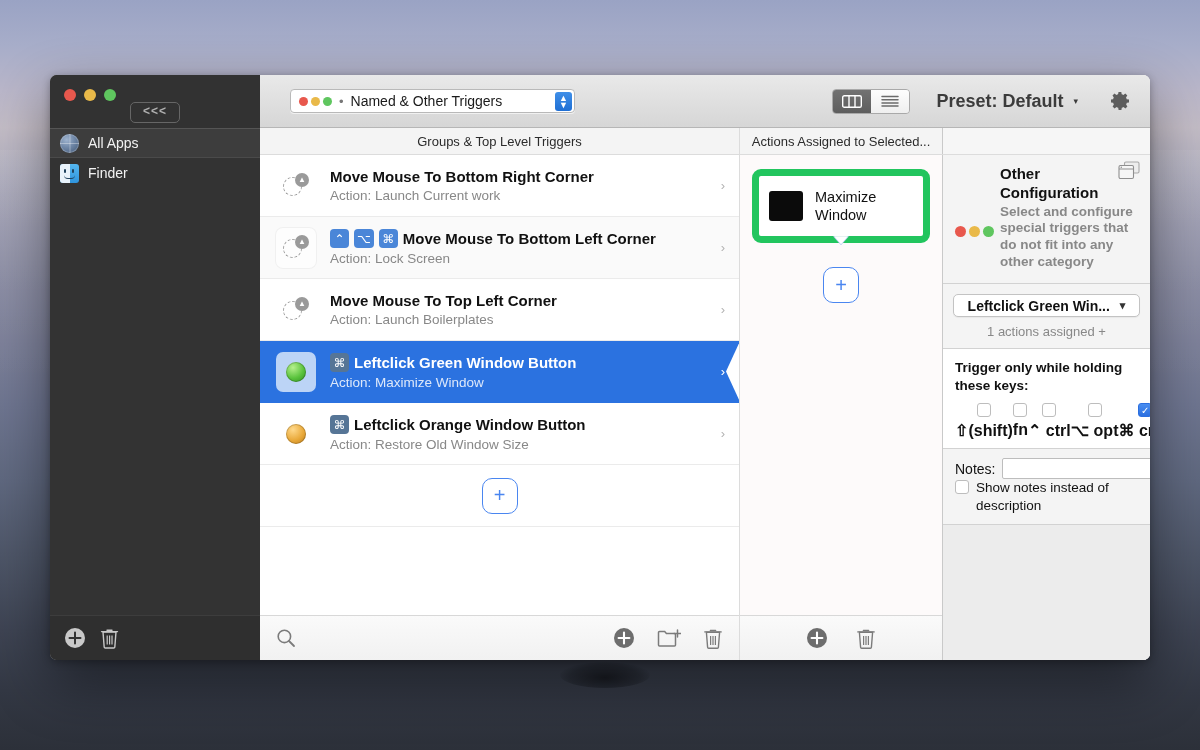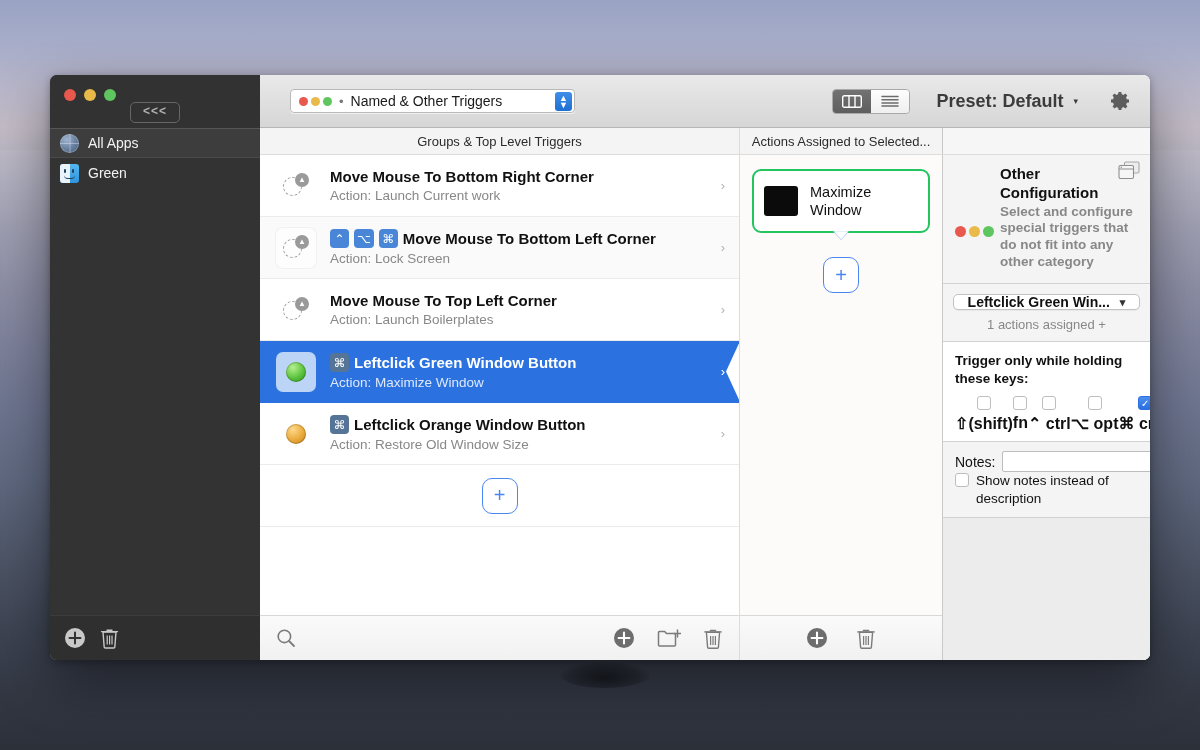--- a/index.html
+++ b/index.html
@@ -191,21 +191,21 @@
   .bottom-bar {
     height: 45px; flex-shrink: 0; display: flex; align-items: center;
     background: linear-gradient(180deg,#fafafa,#f1f1f1); border-top: 1px solid #d8d8d8;
     padding: 0 16px;
   }
 
   
   .actions-col { width: 203px; display: flex; flex-direction: column; background: #fdfafa; border-right: 1px solid #c9c9c9; }
   .actions-body { flex: 1; padding: 14px 12px 0; position: relative; }
   .action-card {
-    border: 2px solid #22c55e; border-radius: 9px; background: #fff;
+    border: 7px solid #22c55e; border-radius: 9px; background: #fff;
     display: flex; align-items: center; gap: 12px; padding: 12px 10px;
     position: relative;
   }
   .action-card::after {
     content: ""; position: absolute; left: 50%; bottom: -8px; width: 14px; height: 8px;
     background: #fff; transform: translateX(-50%);
     clip-path: polygon(0 0, 100% 0, 50% 100%);
     border: 0;
   }
   .action-card::before {
@@ -225,21 +225,21 @@
   .other-dots { display: flex; gap: 3px; align-self: center; margin-top: 26px; }
   .other-dots .tl-dot { width: 11px; height: 11px; }
   .other-text { flex: 1; }
   .other-title { font-size: 15px; font-weight: bold; color: #111; line-height: 1.25; }
   .other-desc { font-size: 13.5px; color: #888; line-height: 1.25; margin-top: 1px; }
   .win-stack-icon { position: absolute; right: 10px; top: 6px; width: 22px; height: 19px; }
   .assigned-block { background: #f4f4f4; border-bottom: 1px solid #d2d2d2; padding: 10px 10px 9px; text-align: center; }
   .assigned-select {
     display: flex; align-items: center; justify-content: center; gap: 10px;
     background: #fff; border: 1px solid #c3c3c3; border-radius: 5px;
-    height: 16px; font-size: 14px; font-weight: bold; color: #111;
+    height: 23px; font-size: 14px; font-weight: bold; color: #111;
     box-shadow: 0 1px 1px rgba(0,0,0,0.05);
   }
   .assigned-caret { font-size: 11px; color: #333; }
   .assigned-count { font-size: 13px; color: #888; margin-top: 7px; }
   .keys-block { background: #ffffff; border-bottom: 1px solid #d2d2d2; padding: 10px 12px 8px; }
   .keys-title { font-size: 13.5px; font-weight: bold; color: #111; line-height: 1.3; }
   .keys-row { display: flex; justify-content: space-between; margin-top: 9px; }
   .key-col { display: flex; flex-direction: column; align-items: center; gap: 4px; }
   .key-box { width: 14px; height: 14px; border: 1px solid #bdbdbd; border-radius: 3px; background: #fff; }
   .key-box.checked {
@@ -283,21 +283,21 @@
           <span class="side-icon globe-icon"></span>
           <span>All Apps</span>
         </div>
         <div class="side-item">
           <span class="side-icon finder-icon">
             <span class="face-l"></span>
             <span class="eye l"></span>
               <span class="eye r"></span>
             <span class="smile"></span>
           </span>
-          <span>Green</span>
+          <span>Finder</span>
         </div>
       </div>
 
       <div class="sidebar-bottom">
         <span class="icon-btn">
           <svg width="22" height="22" viewBox="0 0 22 22">
             <circle cx="11" cy="11" r="10" fill="#c9c9c9"></circle>
             <path d="M11 5.5v11M5.5 11h11" stroke="#333" stroke-width="2" stroke-linecap="round"></path>
           </svg>
         </span>

